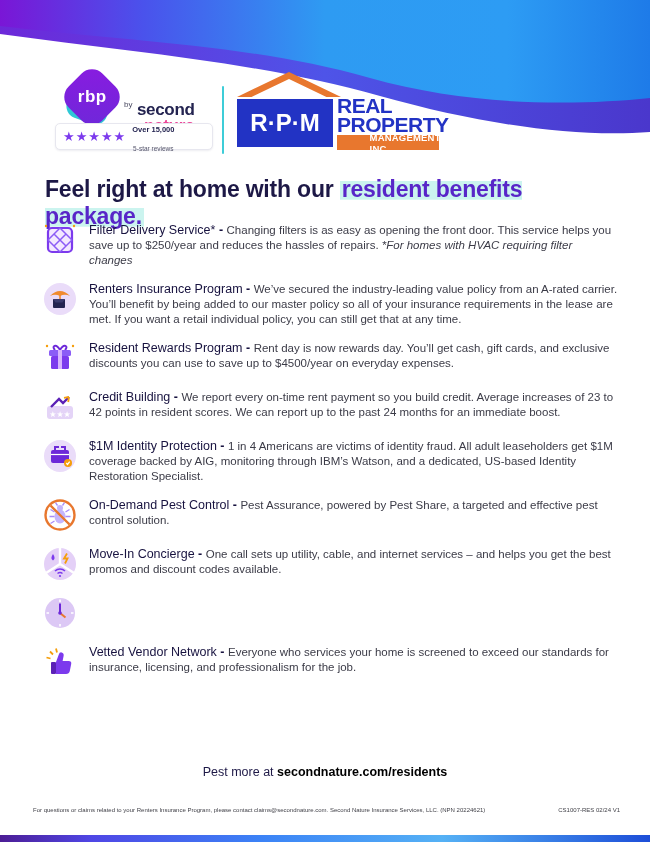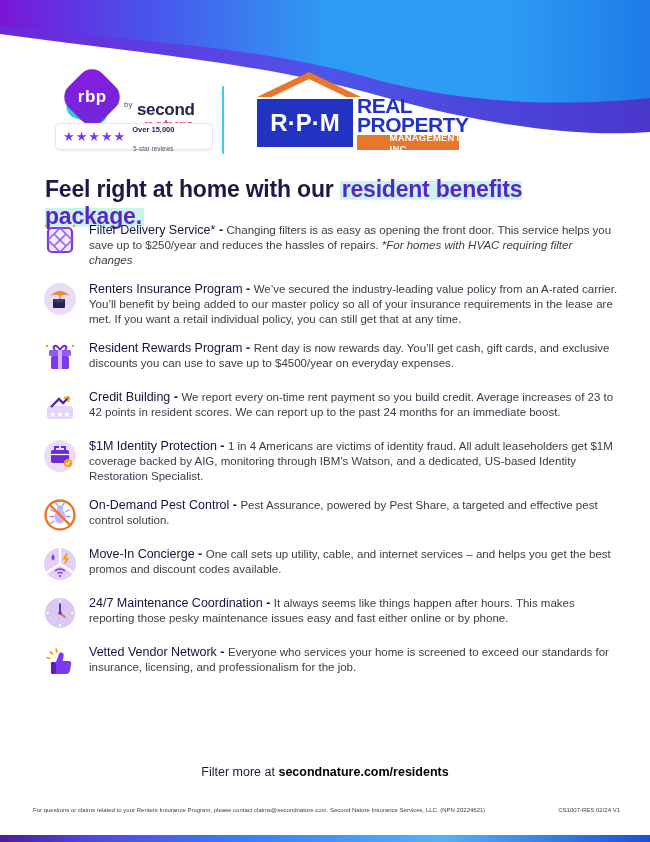--- a/index.html
+++ b/index.html
@@ -20,21 +20,21 @@
   .byline .b1{font-size:17px;font-weight:bold;letter-spacing:-.3px;color:#232350;}
   .byline .b2{font-size:17px;font-weight:bold;letter-spacing:-.3px;color:#ec4899;display:block;margin-left:20px;margin-top:-1px;}
   .stars-badge{position:absolute;left:55px;top:123px;width:158px;height:27px;background:#fff;
                border:1px solid #e7e7ef;border-radius:5px;box-shadow:0 1px 2px rgba(30,20,80,.08);
                display:flex;align-items:center;gap:6px;padding:0 7px;box-sizing:border-box;}
   .stars{color:#7c3aed;font-size:13px;letter-spacing:1px;line-height:1;}
   .stars-txt{line-height:1.15;text-align:center;}
   .stars-txt .l1{font-size:7.5px;font-weight:bold;color:#232350;}
   .stars-txt .l2{font-size:6.5px;color:#55556b;}
   .divider{position:absolute;left:222px;top:86px;width:2px;height:68px;background:#3ecdd8;border-radius:2px;}
-  .rpm{position:absolute;left:237px;top:72px;width:200px;height:86px;margin-left:20px;}
+  .rpm{position:absolute;left:237px;top:72px;width:200px;height:86px;}
   .rpm-roof{position:absolute;left:0;top:0;width:104px;height:25px;background:#e8772e;
             clip-path:polygon(50% 0,100% 100%,86% 100%,50% 28%,14% 100%,0 100%);}
   .rpm-box{position:absolute;left:0;top:27px;width:96px;height:48px;background:#2233c4;
            display:flex;align-items:center;justify-content:center;}
   .rpm-box span{color:#fff;font-weight:bold;font-size:24px;letter-spacing:0;}
   .rpm-words{position:absolute;left:100px;top:24px;line-height:.92;}
   .rpm-words span{display:block;color:#2233c4;font-weight:bold;font-size:21px;letter-spacing:-.5px;}
   .rpm-bar{position:absolute;left:100px;top:63px;width:102px;height:15px;background:#e8772e;
            display:flex;align-items:center;justify-content:center;}
   .rpm-bar span{color:#fff;font-weight:bold;font-size:9.5px;letter-spacing:.2px;padding-left:36px;}
@@ -203,34 +203,33 @@
 
 
     <div class="brow">
       <svg class="bicon" viewBox="0 0 36 36">
         <circle cx="18" cy="18" r="15" fill="#dcc8f5"></circle>
         <path d="M18 4.5 v2.5 M31.5 18 h-2.5 M18 31.5 v-2.5 M4.5 18 h2.5" stroke="#ffffff" stroke-width="1.6"></path>
         <path d="M18 18 L18 8.5" stroke="#6d28d9" stroke-width="2"></path>
         <path d="M18 18 L23.5 22.5" stroke="#e8772e" stroke-width="2"></path>
         <circle cx="18" cy="18" r="1.8" fill="#6d28d9"></circle>
       </svg>
-      <div class="btext"><span class="btitle">24/7 Maintenance Coordination</span><span class="bsep"> - </span><span>It always seems like things happen after hours. This makes reporting those pesky maintenance issues easy and fast either online or by phone.</span></div>
     </div>
 
     <div class="brow">
       <svg class="bicon" viewBox="0 0 36 36">
         <path d="M8 7.5 l3 3 M14 4.5 l1 4 M4.5 13.5 l4 1" stroke="#f59e0b" stroke-width="1.8" fill="none"></path>
         <rect x="9" y="18" width="5" height="12" rx="1" fill="#5b21b6"></rect>
         <path d="M14 30 h10 q3.2 0 3.8 -3 l1.4 -7 q.6 -3 -2.6 -3 h-6 l1 -5 q.6 -3 -2 -3.6 q-2.1 -.4 -2.8 2 L14 18 Z" fill="#7c3aed"></path>
       </svg>
       <div class="btext"><span class="btitle">Vetted Vendor Network</span><span class="bsep"> - </span><span>Everyone who services your home is screened to exceed our standards for insurance, licensing, and professionalism for the job.</span></div>
     </div>
 
   </div>
 
   <div class="learn">
-    <span>Filter more at </span><span class="link">secondnature.com/residents</span>
+    <span>Pest more at </span><span class="link">secondnature.com/residents</span>
   </div>
   <div class="fineprint">For questions or claims related to your Renters Insurance Program, please contact claims@secondnature.com. Second Nature Insurance Services, LLC. (NPN 20224621)</div>
   <div class="doccode">CS1007-RES 02/24 V1</div>
   <div class="bottom-bar"></div>
 
 </div>
 
 </body></html>

